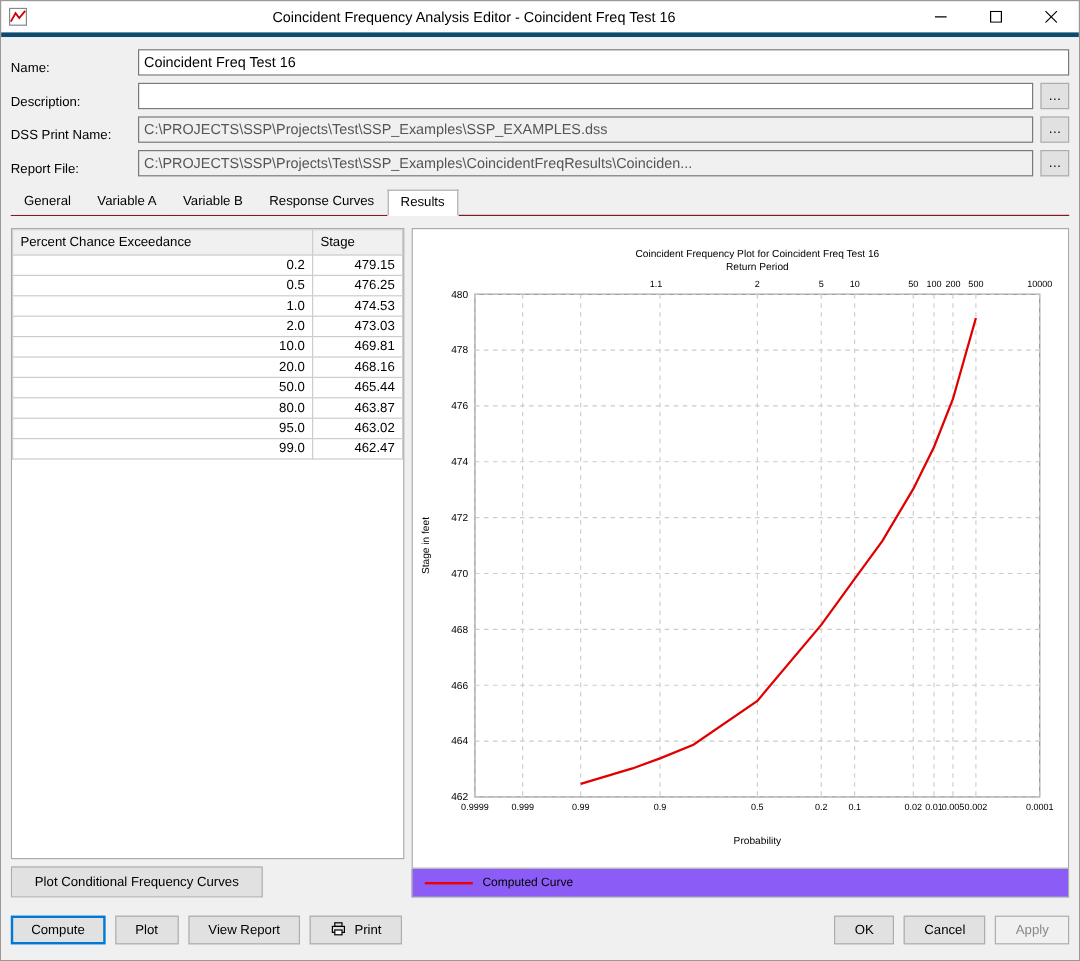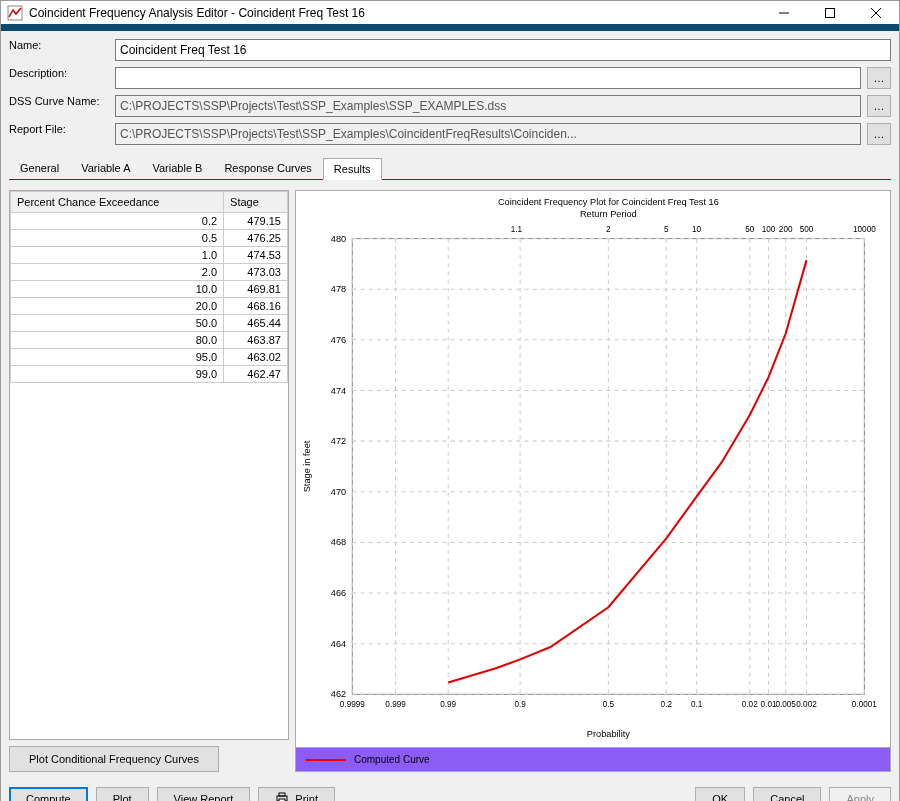--- a/index.html
+++ b/index.html
@@ -1,33 +1,33 @@
 <!DOCTYPE html>
 <html><head>
 <meta charset="utf-8">
 <style>
   * { box-sizing: border-box; }
   html, body { margin:0; padding:0; font-family: "Segoe UI", Tahoma, sans-serif; font-size:12px; color:#000; background:#fff; }
   .window { width:900px; height:801px; border:1px solid #999; display:flex; flex-direction:column; background:#fff; }
-  .titlebar { height:30px; display:flex; align-items:center; padding:0 0 0 6px; border-bottom:7px solid #0c4a6e; }
+  .titlebar { height:30px; display:flex; align-items:center; padding:0 0 0 6px; border-bottom:4px solid #0c4a6e;text-align:center; }
   .titlebar .icon { width:16px; height:16px; margin-right:6px; }
   .titlebar .title { flex:1; font-size:12px; }
   .winbtn { width:46px; height:30px; display:flex; align-items:center; justify-content:center; }
   .winbtn svg { width:10px; height:10px; }
   .content { flex:1; background:#f0f0f0; display:flex; flex-direction:column; padding:8px; gap:4px; }
-  .form-row { display:flex; align-items:flex-start; height:24px; gap:6px; }
+  .form-row { display:flex; align-items:flex-end; height:24px; gap:6px; }
   .form-row label { width:100px; font-size:11px; }
   .form-row input[type=text] { flex:1; height:22px; border:1px solid #7a7a7a; background:#fff; padding:0 4px; font-size:12px; }
   .browse-btn { width:24px; height:22px; border:1px solid #adadad; background:#e1e1e1; font-size:11px; display:flex; align-items:center; justify-content:center; }
   .readonly { background:#f0f0f0 !important; color:#555; }
   .tabs { display:flex; border-bottom:1px solid #7f1d1d; margin-top:6px; }
   .tab { padding:4px 10px; font-size:11px; border:1px solid transparent; border-bottom:none; background:#f0f0f0; cursor:pointer; }
   .tab.active { background:#fff; border:1px solid #aaa; border-bottom:1px solid #fff; position:relative; top:1px; }
   .tabpanel { flex:1; background:#f0f0f0; display:flex; gap:6px; padding:6px 0 0 0; overflow:hidden; }
-  .left-pane { width:280px; display:flex; flex-direction:column; gap:6px; }
+  .left-pane { width:328px; display:flex; flex-direction:column; gap:6px; }
   .table-wrap { flex:1; border:1px solid #aaa; background:#fff; overflow:auto; }
   table { border-collapse:collapse; width:100%; font-size:11px; }
   th { border:1px solid #ccc; background:#f0f0f0; padding:4px 6px; text-align:left; font-weight:normal; }
   td { border:1px solid #ccc; padding:2px 6px; text-align:right; height:16px; }
   .plot-cond-btn { height:26px; border:1px solid #adadad; background:#e1e1e1; font-size:11px; width:210px; }
   .right-pane { flex:1; display:flex; flex-direction:column; }
   .chart-box { flex:1; background:#fff; border:1px solid #aaa; position:relative; }
   .legend-box { height:24px; border:1px solid #aaa; border-top:none; background:#8b5cf6; display:flex; align-items:center; padding:0 10px; gap:8px; font-size:10px; }
   .legend-line { width:40px; height:2px; background:#e00; }
   .btnbar { height:40px; display:flex; align-items:center; gap:8px; padding:6px 0 0 0; }
@@ -73,21 +73,21 @@
       <input type="text" value="Coincident Freq Test 16" style="">
     </div>
     <div class="form-row">
       <label>Description:</label>
       <input type="text" value="" style="">
       <div class="browse-btn">
           <span>…</span>
         </div>
     </div>
     <div class="form-row">
-      <label>DSS Curve Name:</label>
+      <label>DSS Print Name:</label>
       <input type="text" class="readonly" readonly="" value="C:\PROJECTS\SSP\Projects\Test\SSP_Examples\SSP_EXAMPLES.dss" style="">
       <div class="browse-btn">
           <span>…</span>
         </div>
     </div>
     <div class="form-row">
       <label>Report File:</label>
       <input type="text" class="readonly" readonly="" value="C:\PROJECTS\SSP\Projects\Test\SSP_Examples\CoincidentFreqResults\Coinciden..." style="">
       <div class="browse-btn">
           <span>…</span>

